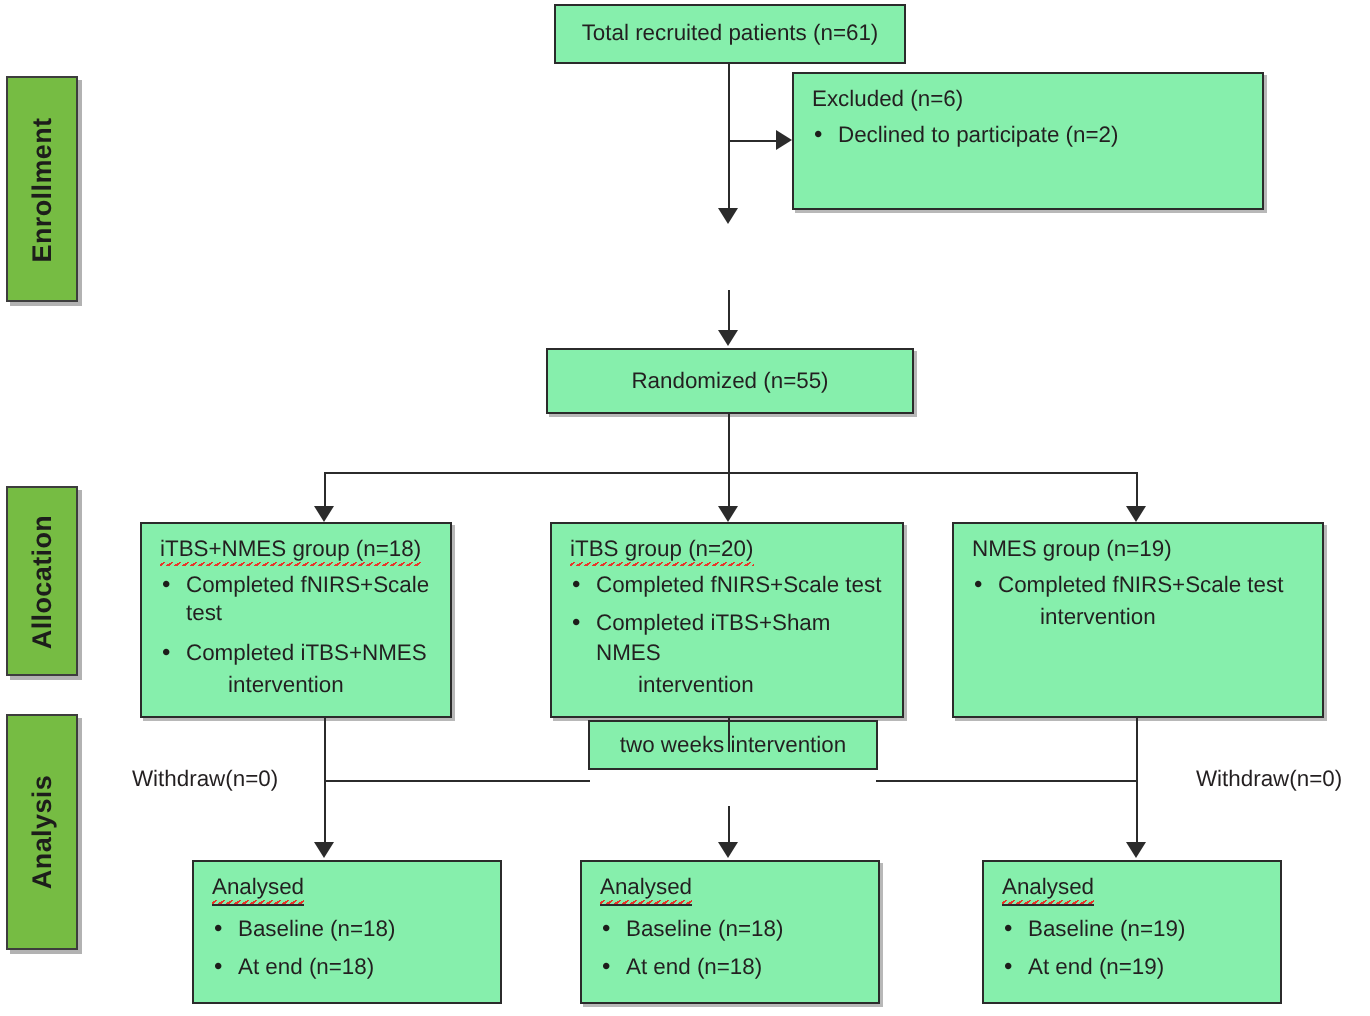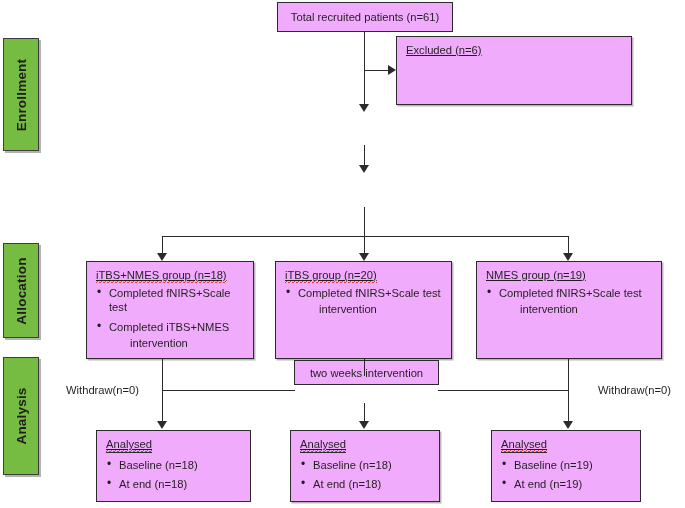--- a/index.html
+++ b/index.html
@@ -33,21 +33,21 @@
     white-space: nowrap;
     font-size: 13.5px;
     font-weight: 600;
     letter-spacing: 0.2px;
     color: #1d1d1b;
   }
 
   
   .box {
     position: absolute;
-    background: #f0abfc;
+    background: #86efac;
     border: 1.2px solid #2b2b2b;
     box-sizing: border-box;
   }
   .box.shadowed { box-shadow: 1.5px 1.5px 0 rgba(0,0,0,0.28); }
 
   .box-center {
     display: flex;
     align-items: center;
     justify-content: center;
     text-align: center;
@@ -55,21 +55,20 @@
   }
   .box-pad {
     padding: 7px 9px 5px 9px;
     font-size: 11.2px;
   }
 
   .title-line {
     font-size: 11.2px;
     margin: 0 0 3px 0;
     display: inline-block;
-    text-decoration: underline;
   }
   .sp { 
     background-image: repeating-linear-gradient(
         -45deg,
         #e8342a 0, #e8342a 1px,
         rgba(0,0,0,0) 1px, rgba(0,0,0,0) 2.4px);
     background-repeat: repeat-x;
     background-size: 4px 2.4px;
     background-position: 0 100%;
     padding-bottom: 2px;
@@ -155,60 +154,65 @@
     <span class="phase-label">Analysis</span>
   </div>
 
   <div class="box box-center" style="left:277px; top:2px; width:176px; height:30px;">
     <span>Total recruited patients (n=61)</span>
   </div>
 
   <div class="box box-pad shadowed" style="left:396px; top:36px; width:236px; height:69px;">
     <div class="title-line">Excluded (n=6)</div>
     <ul class="bullets">
-    </ul>
-  </div>
-
-
+      <li>Declined to participate (n=2)</li>
+    </ul>
+  </div>
+
+
+  <div class="box box-center shadowed" style="left:273px; top:174px; width:184px; height:33px;">
+    <span>Randomized (n=55)</span>
+  </div>
 
   <div class="vline" style="left:364px; top:32px; height:73px;"></div>
   <div class="arrow-down" style="left:359px; top:104px;"></div>
 
   <div class="hline" style="left:364px; top:70px; width:25px;"></div>
   <div class="arrow-right" style="left:388px; top:65px;"></div>
 
   <div class="vline" style="left:364px; top:145px; height:21px;"></div>
   <div class="arrow-down" style="left:359px; top:165px;"></div>
 
   <div class="vline" style="left:364px; top:207px; height:30px;"></div>
   <div class="hline" style="left:162px; top:236px; width:406px;"></div>
   <div class="vline" style="left:162px; top:236px; height:20px;"></div>
   <div class="arrow-down" style="left:157px; top:253px;"></div>
   <div class="vline" style="left:364px; top:236px; height:20px;"></div>
   <div class="arrow-down" style="left:359px; top:253px;"></div>
   <div class="vline" style="left:568px; top:236px; height:20px;"></div>
   <div class="arrow-down" style="left:563px; top:253px;"></div>
 
-  <div class="box box-pad shadowed" style="left:86px; top:261px; width:168px; height:98px;">
+  <div class="box box-pad shadowed" style="left:70px; top:261px; width:156px; height:98px;">
     <div class="title-line">
       <span class="sp">iTBS+NMES group (n=18)</span>
     </div>
     <ul class="bullets">
       <li>Completed fNIRS+Scale test</li>
       <li>Completed iTBS+NMES</li>
       <li class="cont">intervention</li>
     </ul>
   </div>
 
   <div class="box box-pad shadowed" style="left:275px; top:261px; width:177px; height:98px;">
     <div class="title-line">
       <span class="sp">iTBS group (n=20)</span>
     </div>
     <ul class="bullets">
       <li>Completed fNIRS+Scale test</li>
+      <li>Completed iTBS+Sham NMES</li>
       <li class="cont">intervention</li>
     </ul>
   </div>
 
   <div class="box box-pad shadowed" style="left:476px; top:261px; width:186px; height:98px;">
     <div class="title-line">
       <span>NMES group (n=19)</span>
     </div>
     <ul class="bullets">
       <li>Completed fNIRS+Scale test</li>

